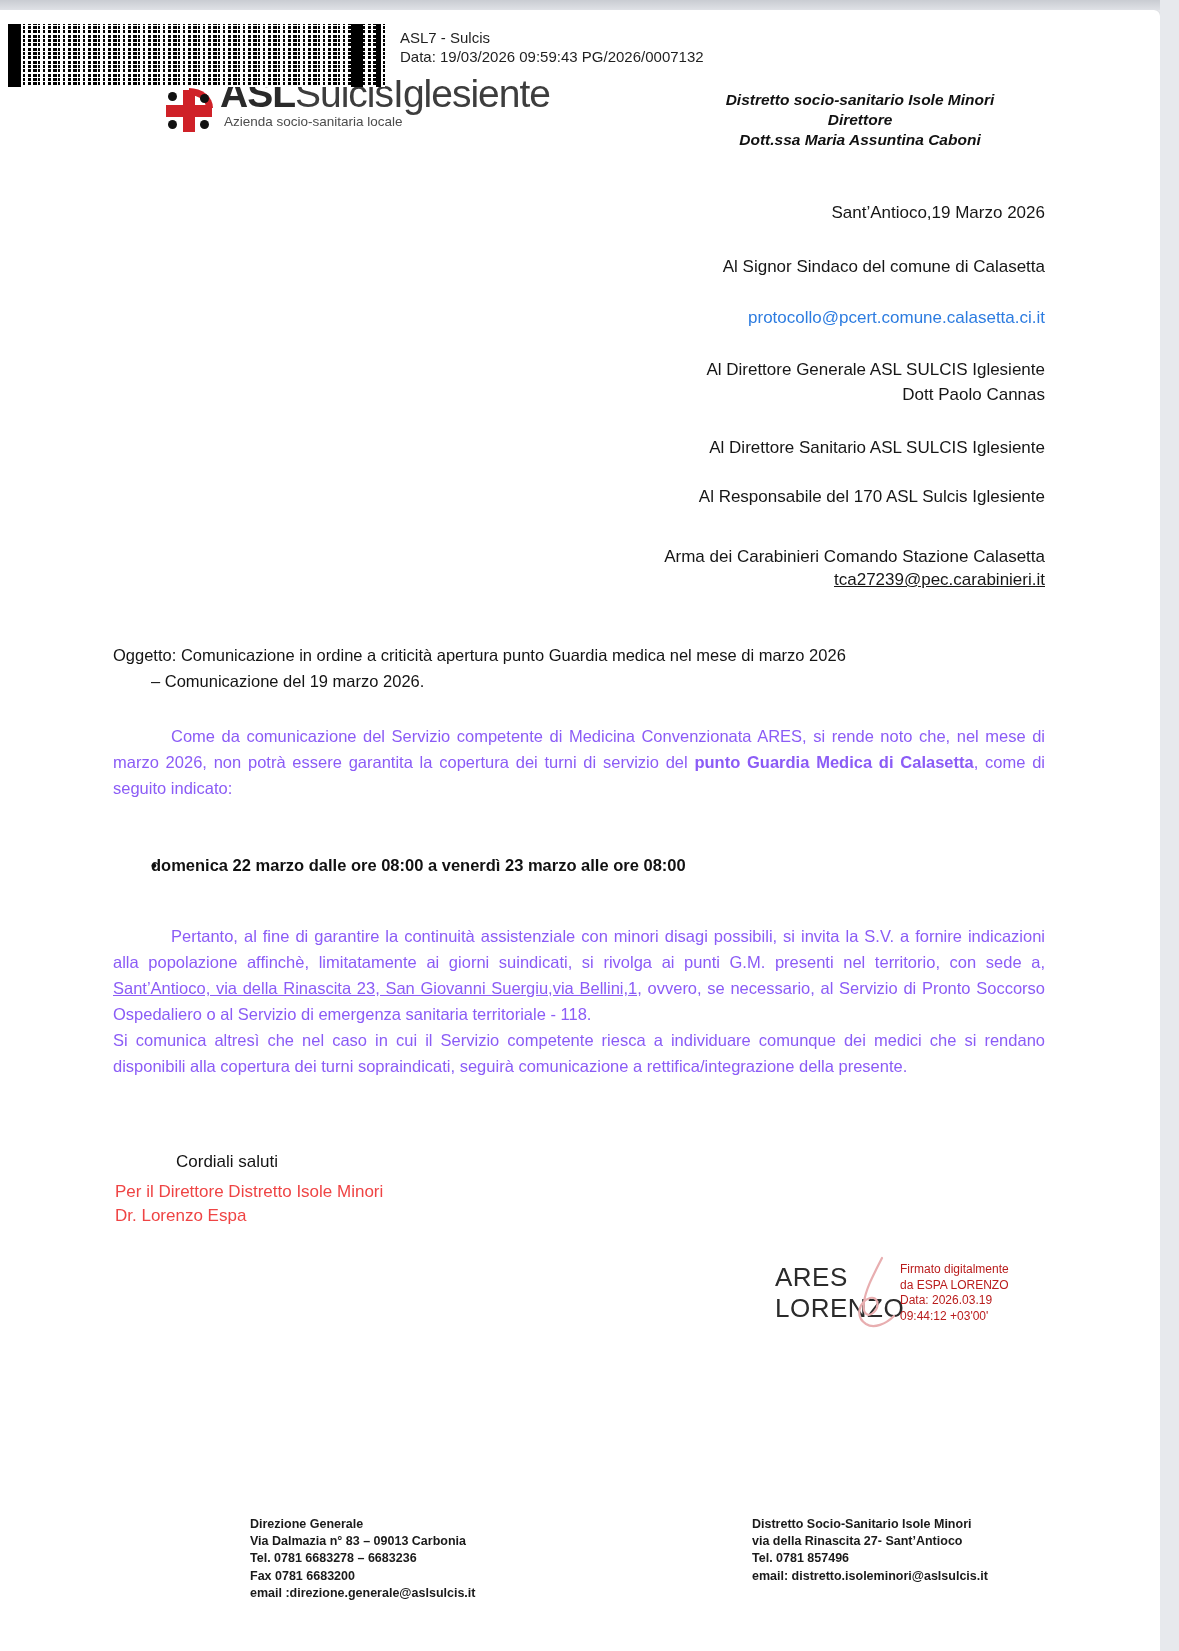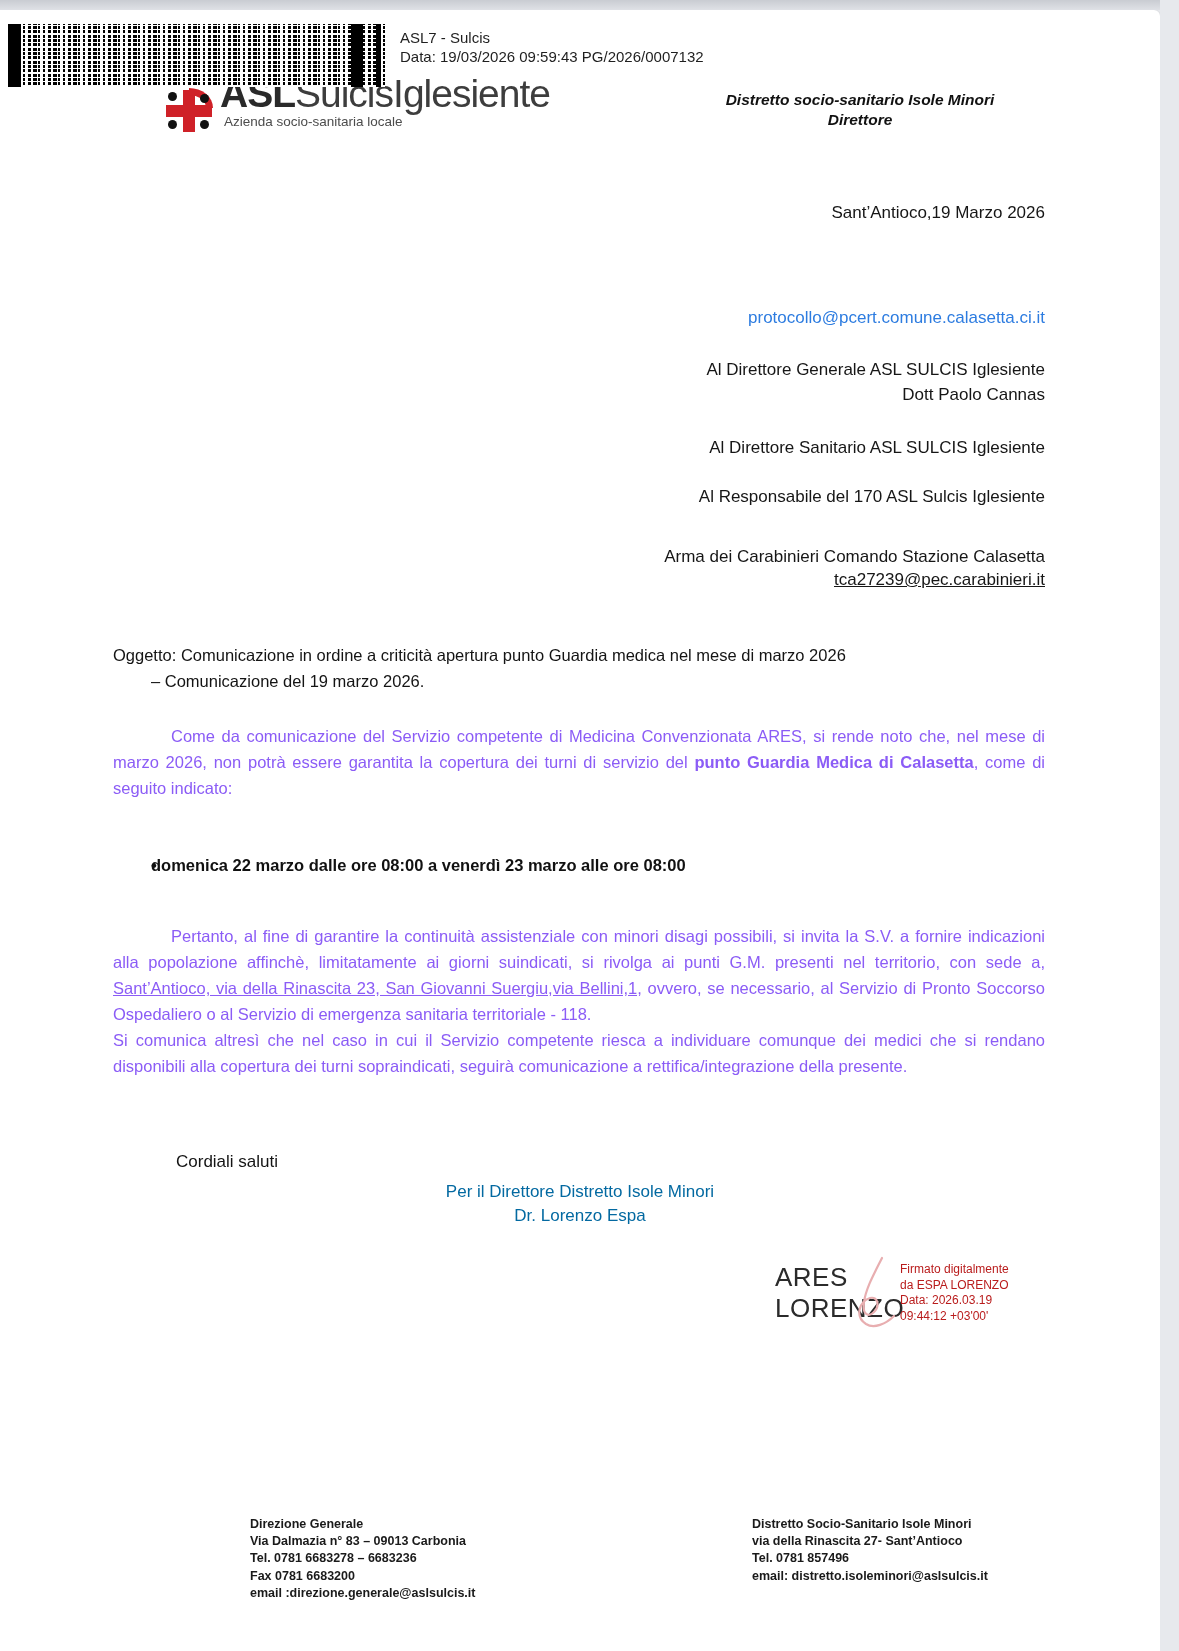--- a/index.html
+++ b/index.html
@@ -62,22 +62,22 @@
                text-align:justify; color:#8b5cf6; }
   .p1 { top:713px; }
   .p2 { top:913px; }
   .indent { text-indent:58px; }
   .bullet-row { position:absolute; left:113px; top:846px; width:932px; font-size:16.5px; font-weight:bold; color:#111; }
   .bullet-row .mark { display:inline-block; width:34px; padding-left:38px; }
   .ul { text-decoration:underline; }
 
   
   .salutation { position:absolute; left:176px; top:1142px; font-size:17px; color:#141414; }
-  .sign-block { position:absolute; left:115px; top:1170px; width:930px; text-align:center;
-                font-size:17px; line-height:24px; color:#0369a1; }
+  .sign-block { position:absolute; left:115px; top:1170px; width:930px; text-align:left;
+                font-size:17px; line-height:24px; color:#ef4444; }
 
   
   .sig-name { position:absolute; left:775px; top:1252px; font-size:26px; line-height:31px;
               letter-spacing:.5px; color:#2b2b2b; }
   .sig-flourish { position:absolute; left:852px; top:1244px; }
   .sig-cert { position:absolute; left:900px; top:1252px; font-size:12px; line-height:15.5px; color:#b91c1c; }
 
   
   .foot { position:absolute; top:1506px; font-size:12.5px; font-weight:bold; line-height:17.2px; color:#1a1a1a; }
   .foot-left  { left:250px; }
@@ -109,23 +109,25 @@
       <div class="bar-right2"></div>
     </div>
     <div class="stamp-text">
       <div>ASL7 - Sulcis</div>
       <div>Data: 19/03/2026 09:59:43 PG/2026/0007132</div>
     </div>
 
     <div class="hdr-right">
       <div>Distretto socio-sanitario Isole Minori</div>
       <div>Direttore</div>
+      <div>Dott.ssa Maria Assuntina Caboni</div>
     </div>
 
     <div class="col dateline">Sant’Antioco,19 Marzo 2026</div>
+    <div class="col r1">Al Signor Sindaco del comune di Calasetta</div>
     <div class="col r1-email">protocollo@pcert.comune.calasetta.ci.it</div>
     <div class="col r2">Al Direttore Generale ASL SULCIS Iglesiente</div>
     <div class="col r2-name">Dott Paolo Cannas</div>
     <div class="col r3">Al Direttore Sanitario ASL SULCIS Iglesiente</div>
     <div class="col r4">Al Responsabile del 170 ASL Sulcis Iglesiente</div>
     <div class="col r5">Arma dei Carabinieri Comando Stazione Calasetta</div>
     <div class="col r5-email">tca27239@pec.carabinieri.it</div>
 
     <div class="subject">
       <div>Oggetto: Comunicazione in ordine a criticità apertura punto Guardia medica nel mese di marzo 2026</div>

